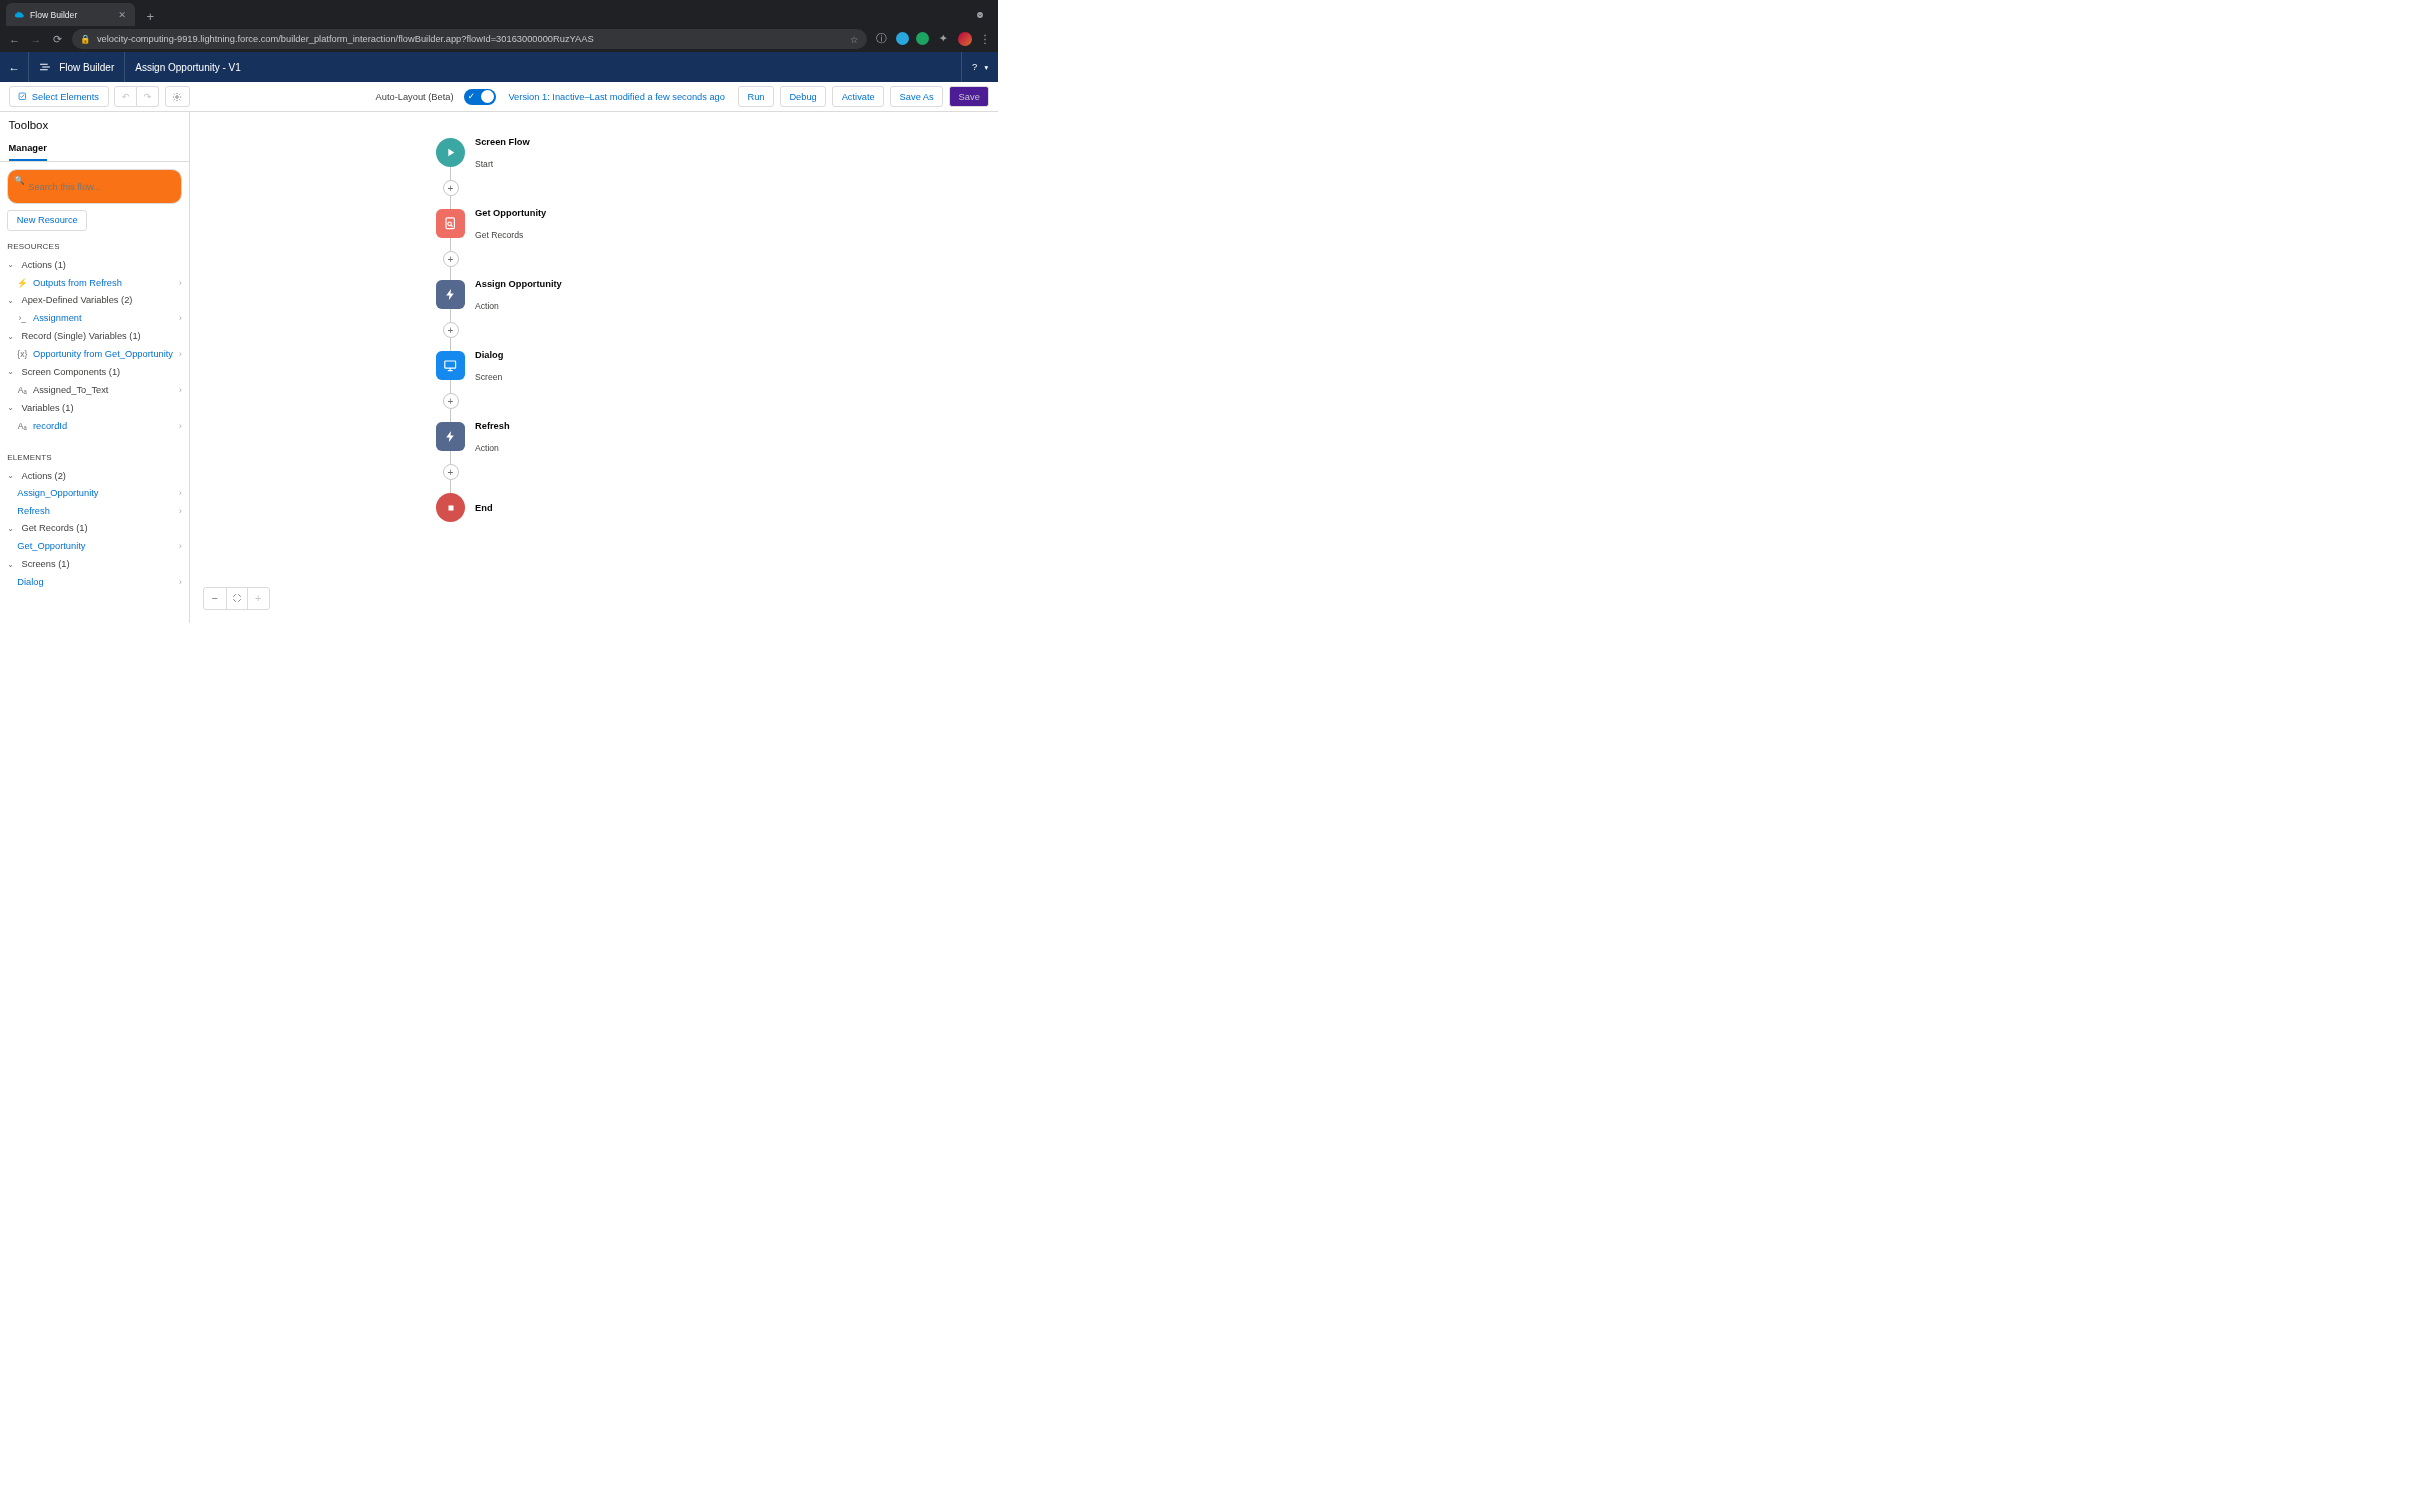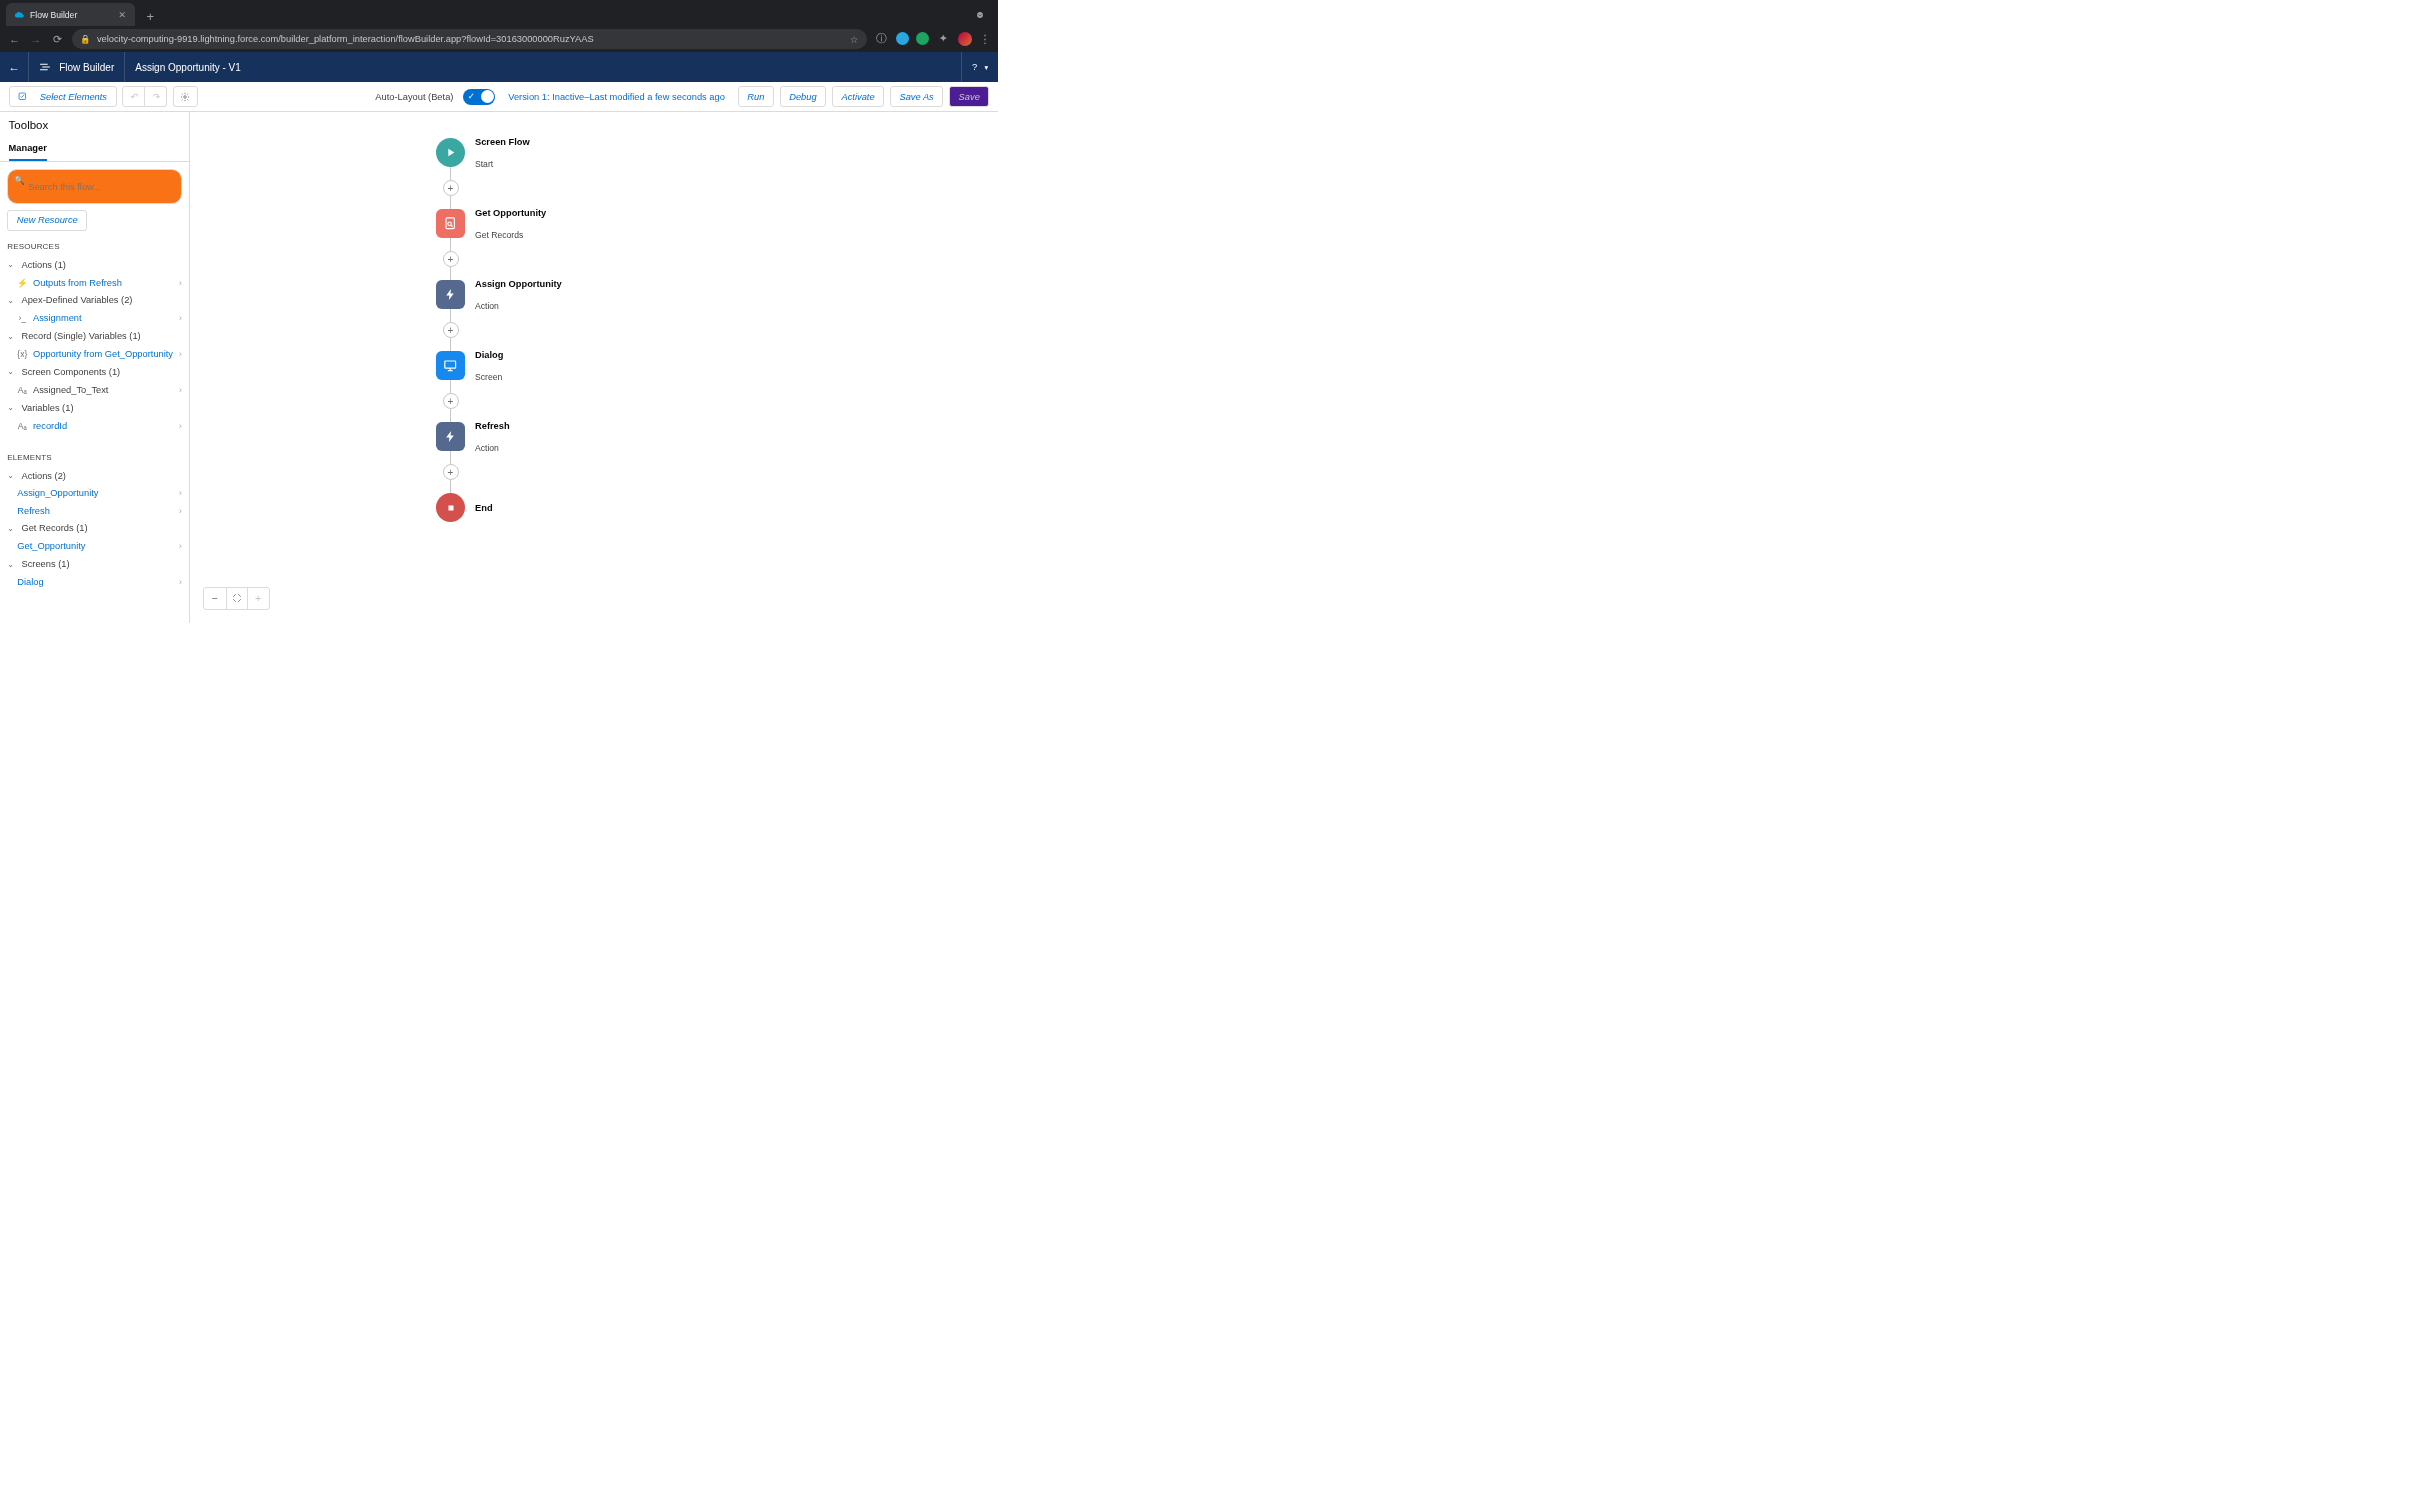--- a/index.html
+++ b/index.html
@@ -42,21 +42,21 @@
   .sf-header { background:#16325c; color:#fff; height:30px; display:flex; align-items:stretch; }
   .sf-seg { display:flex; align-items:center; padding:0 10px; border-right:0.7px solid rgba(255,255,255,.15); gap:7.2px; }
   .sf-seg.last-right { margin-left:auto; border-right:none; border-left:0.7px solid rgba(255,255,255,.15);}
   .sf-back { justify-content:center; width:29px; font-size:11.5px;}
   .sf-flow-ico { width:13px;height:10px; }
   .sf-title { font-size:10px; }
   .sf-flowname { font-size:10px; border-right:none;}
 
   
   .toolbar { height:30px; border-bottom:0.7px solid #dddbda; display:flex; align-items:center; padding:0 8.6px; gap:5.7px; background:#fff;}
-  .btn { border:0.7px solid #dddbda; background:#fff; color:#0070d2; padding:4.3px 8.6px; border-radius:2.9px; font-size:9.3px; cursor:pointer; display:inline-flex; align-items:center; gap:13px;font-style:italic;}
+  .btn { border:0.7px solid #dddbda; background:#fff; color:#0070d2; padding:4.3px 8.6px; border-radius:2.9px; font-size:9.3px; cursor:pointer; display:inline-flex; align-items:center; gap:5px;}
   .btn.icon-only { padding:4.3px 6.5px; color:#706e6b;}
   .btn.disabled { color:#c9c7c5; background:#4c1d95; cursor:default;}
   .undo-redo { display:flex; }
   .undo-redo .btn { border-radius:0;}
   .undo-redo .btn:first-child{ border-radius:2.9px 0 0 2.9px;}
   .undo-redo .btn:last-child{ border-radius:0 2.9px 2.9px 0; border-left:none;}
   .toolbar-spacer { flex:1; }
   .autolayout { color:#3e3e3c; font-size:9.3px; margin-right:4.3px;}
   .toggle {
     width:32px; height:16px; background:#0070d2; border-radius:8px; position:relative; cursor:pointer;

